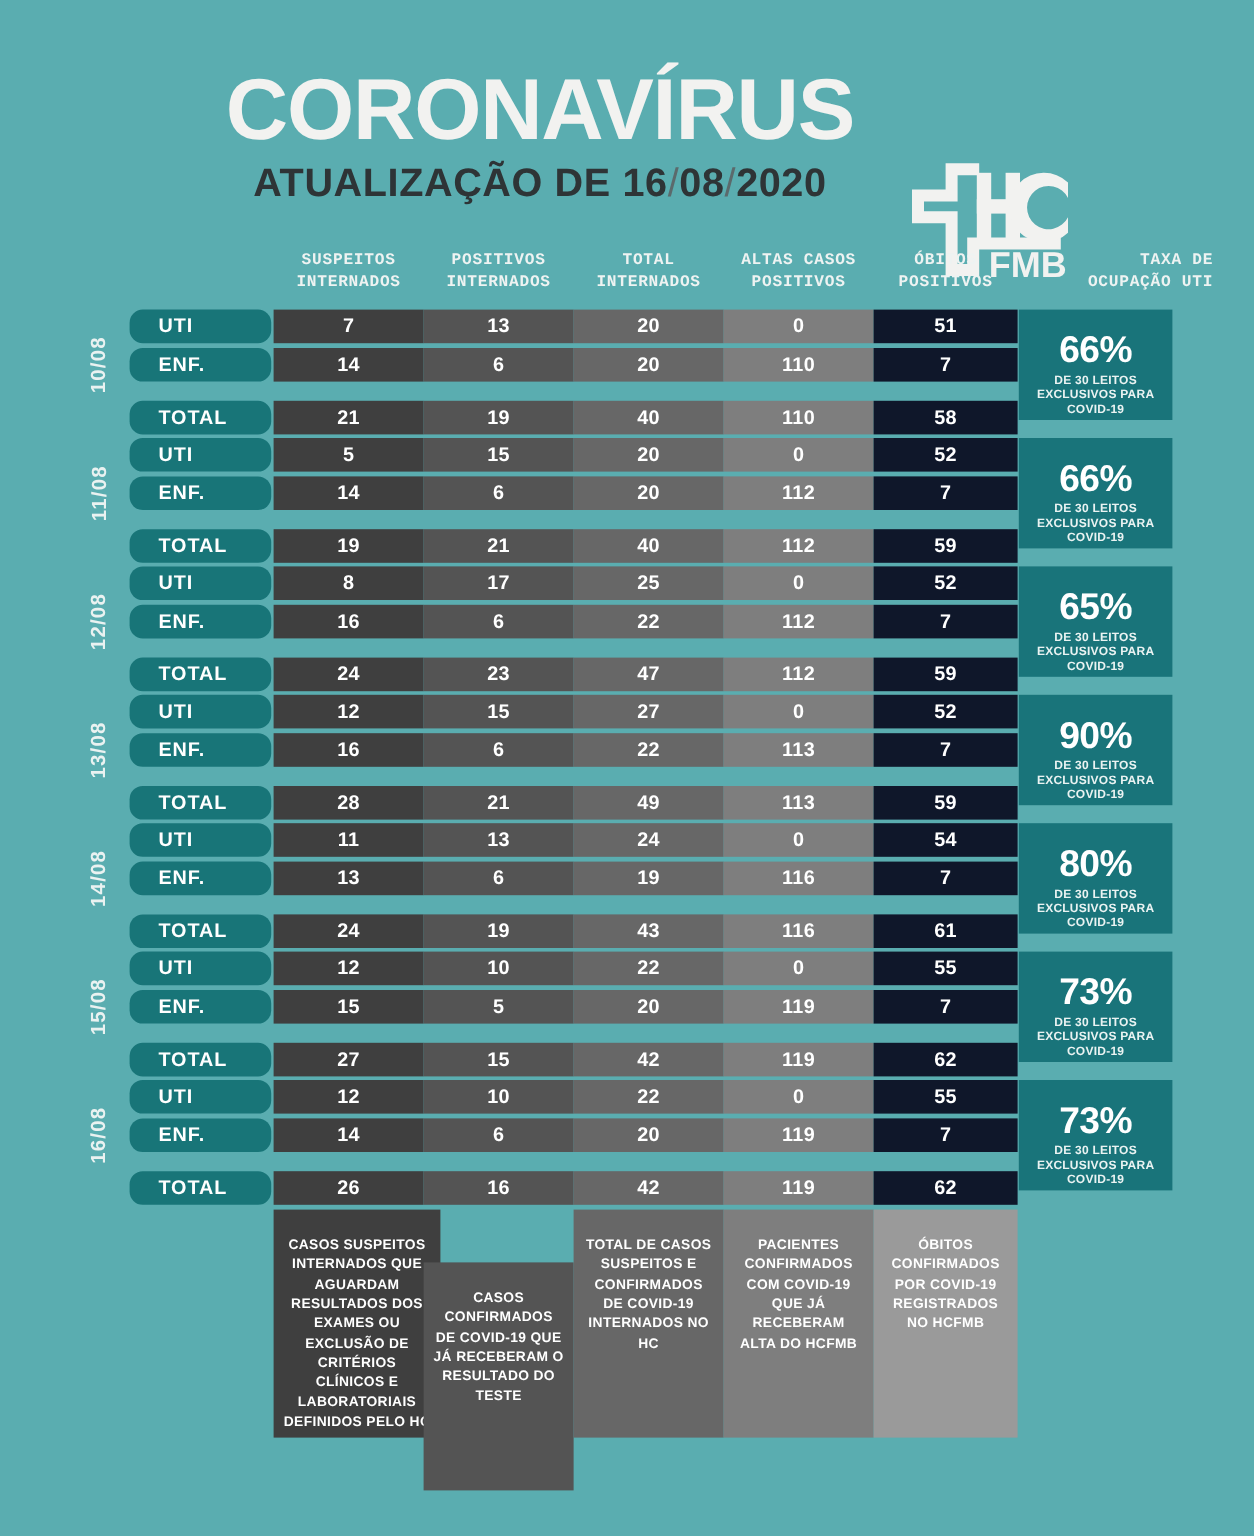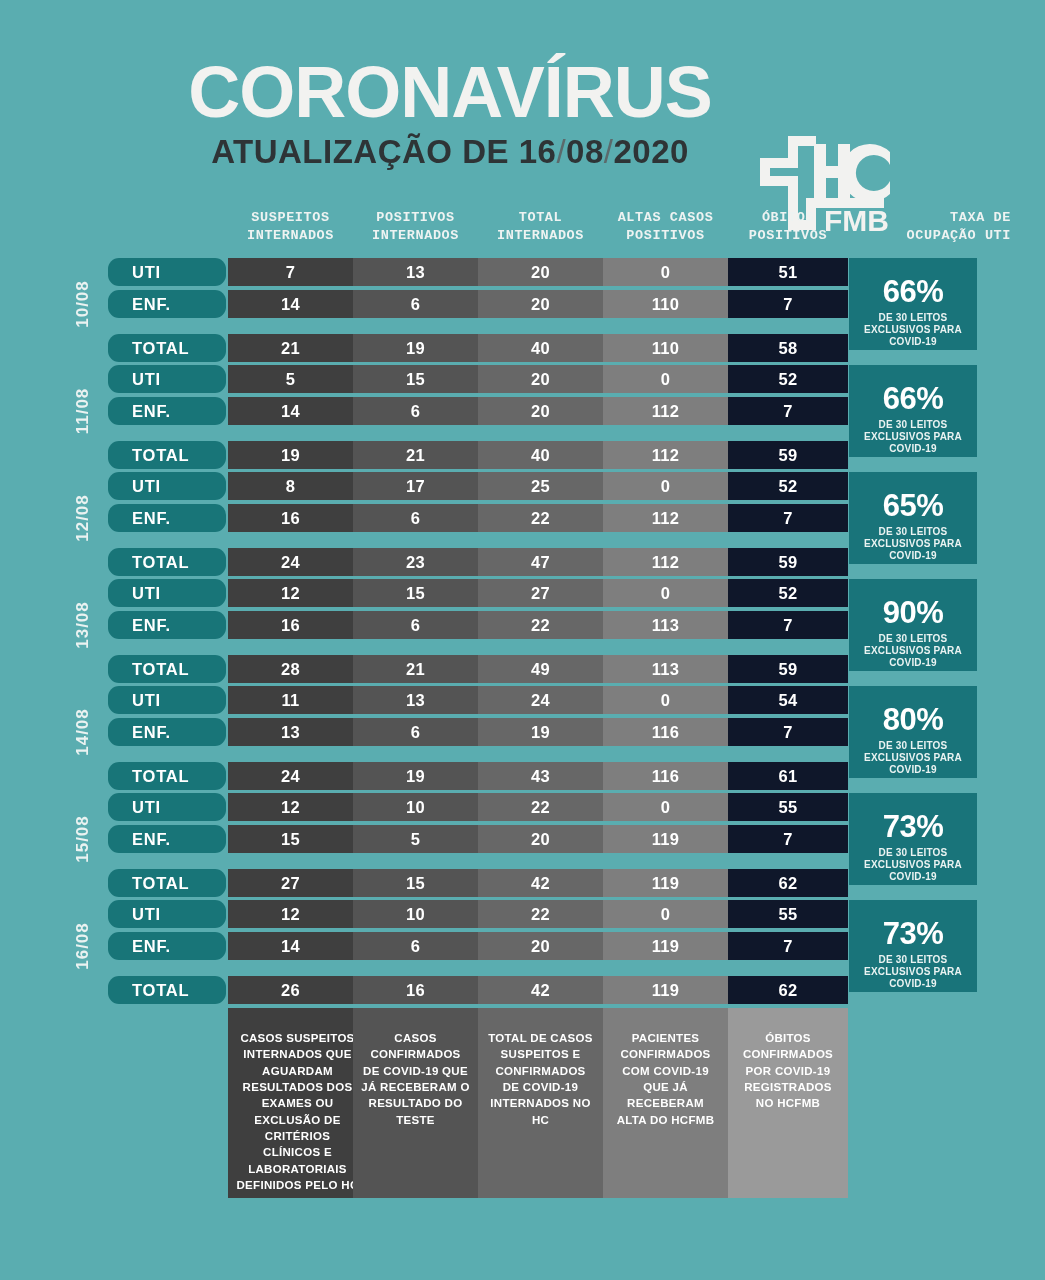--- a/index.html
+++ b/index.html
@@ -98,21 +98,21 @@
   
   .legend { position:absolute; left:228px; top:1008px; width:620px; height:190px; }
   .legend-box {
     position:absolute; top:0; height:190px;
     padding:22px 8px 8px 8px;
     text-align:center;
     font-size:11.5px; font-weight:bold; color:#ffffff;
     line-height:1.42; letter-spacing:0.3px;
   }
   .lb0 { left:0;   width:139px; background:#3f3f3f; }
-  .lb1 { left:125px; width:125px; background:#545454; }
+  .lb1 { left:125px; width:125px; background:#545454;margin-top:44px; }
   .lb2 { left:250px; width:125px; background:#676767; }
   .lb3 { left:375px; width:125px; background:#7e7e7e; }
   .lb4 { left:500px; width:120px; background:#9a9a9a; }
 </style>
 </head>
 <body>
 
 <div class="page">
 
   <div class="header">

